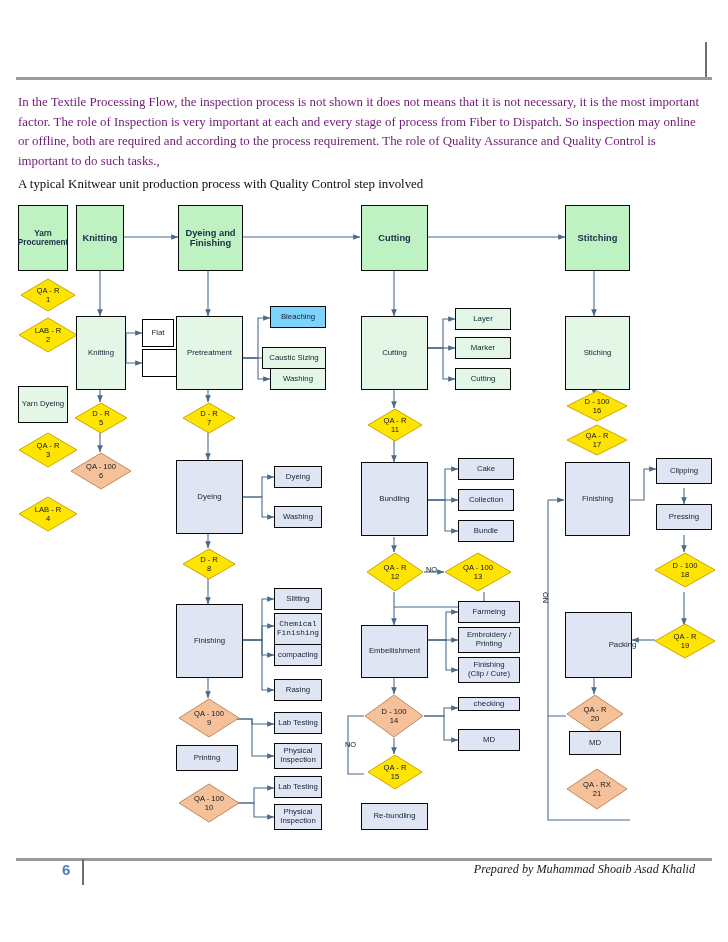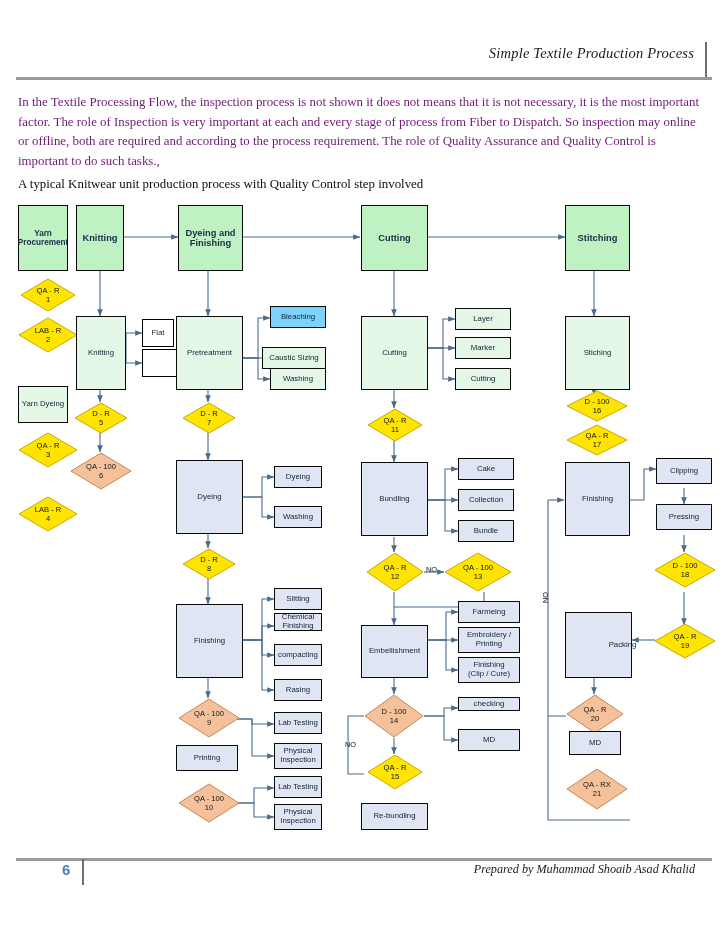--- a/index.html
+++ b/index.html
@@ -54,21 +54,20 @@
 
   .edgelabel{position:absolute;font-family:"Liberation Sans",sans-serif;font-size:7.4px;
              color:#111;z-index:3;background:transparent;}
   .edgelabel.vert{writing-mode:vertical-rl;transform:rotate(180deg);}
 </style>
 </head>
 <body>
 
 <div id="page">
 
-  <div class="hdr-title">Simple Textile Production Process</div>
   <div class="hdr-tick"></div>
   <div class="hdr-bar"></div>
 
   <div class="para">In the Textile Processing Flow, the inspection process is not shown it does not means that it is not necessary, it is the most important factor. The role of Inspection is very important at each and every stage of process from Fiber to Dispatch. So inspection may online or offline, both are required and according to the process requirement. The role of Quality Assurance and Quality Control is important to do such tasks.,</div>
   <div class="para2">A typical Knitwear unit production process with Quality Control step involved</div>
 
   <div id="flow">
 
     <svg class="wires" viewBox="0 0 728 650">
       <defs>
@@ -297,21 +296,21 @@
     </div>
 
     <div class="node blue-l small" style="left:176px;top:404px;width:67px;height:74px;">
       <span class="nm">Finishing</span>
       </div>
 
     <div class="node blue-l small" style="left:274px;top:388px;width:48px;height:22px;">
       <span class="nm">Slitting</span>
       </div>
 
-    <div class="node blue-l small" style="left:274px;top:413px;width:48px;height:18px;">
+    <div class="node blue-l small" style="left:274px;top:413px;width:48px;height:32px;font-family:Liberation Mono, monospace;">
       <span class="nm">Chemical
 Finishing</span>
       </div>
 
     <div class="node blue-l small" style="left:274px;top:444px;width:48px;height:22px;">
       <span class="nm">compacting</span>
       </div>
 
     <div class="node blue-l small" style="left:274px;top:479px;width:48px;height:22px;">
       <span class="nm">Rasing</span>

